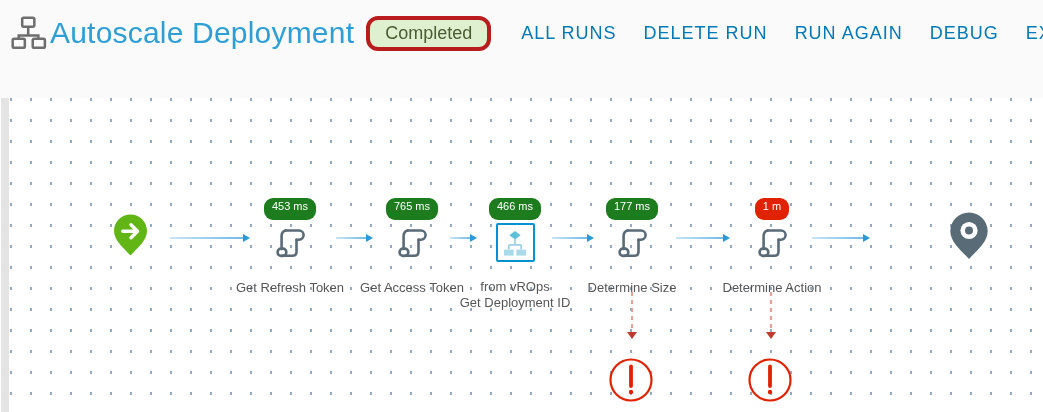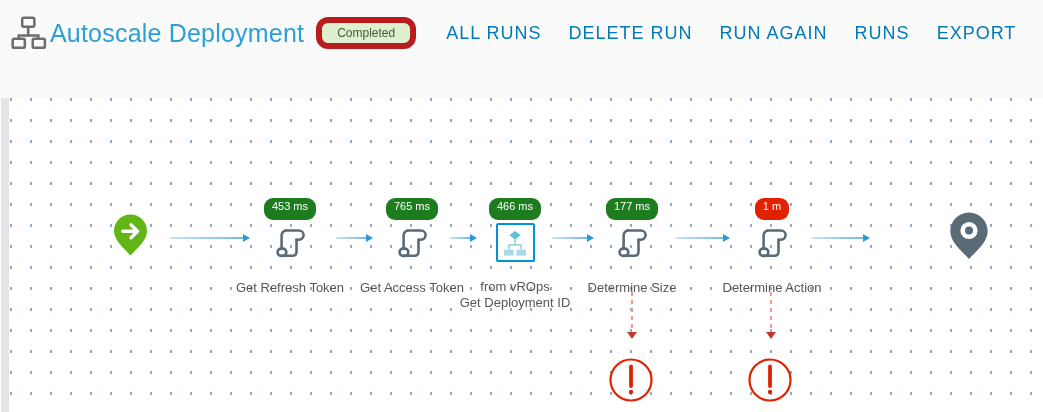--- a/index.html
+++ b/index.html
@@ -7,27 +7,27 @@
     width:1043px;height:412px;overflow:hidden;position:relative;
     font-family:"Liberation Sans",sans-serif;background:#fff;
   }
   
   .header{
     position:absolute;top:0;left:0;right:0;height:98px;background:#fafafa;
   }
   .header-row{display:flex;align-items:center;height:46px;margin-top:10px;}
   .app-icon{margin-left:8px;width:40px;height:40px;flex:0 0 auto;display:flex;align-items:center;justify-content:center;}
   .page-title{
-    font-size:25px;font-weight:400;color:#2d9fd6;margin:0 0 0 2px;
+    font-size:30px;font-weight:400;color:#2d9fd6;margin:0 0 0 2px;
     letter-spacing:.2px;white-space:nowrap;
   }
   .status-badge{
     margin-left:12px;padding:3px 15px;border-radius:12px;
-    background:#dff0d0;border:6px solid #b91c1c;color:#4b5c33;
-    font-size:12px;white-space:nowrap;
+    background:#dff0d0;border:4px solid #b91c1c;color:#4b5c33;
+    font-size:18px;white-space:nowrap;
   }
   .menu{display:flex;gap:27px;margin-left:30px;}
   .menu a{
     color:#0079b8;font-size:18px;letter-spacing:1px;text-decoration:none;
     white-space:nowrap;cursor:pointer;
   }
   
   .canvas{
     position:absolute;top:98px;left:0;right:0;bottom:0;background:#fff;
     background-image:radial-gradient(circle,#93aac2 1.2px,transparent 1.4px);
@@ -89,21 +89,21 @@
           <path d="M18.2 12v4.8M9.2 23.5v-3.2h18.6v3.2M18.2 16.8v3.5"></path>
         </g>
       </svg>
     </span>
     <h1 class="page-title">Autoscale Deployment</h1>
     <span class="status-badge">Completed</span>
     <nav class="menu">
       <a>ALL RUNS</a>
       <a>DELETE RUN</a>
       <a>RUN AGAIN</a>
-      <a>RUNS</a>
+      <a>DEBUG</a>
       <a>EXPORT</a>
     </nav>
   </div>
 </div>
 
 <div class="canvas">
   <div class="left-strip"></div>
 
   <span class="pin" style="left:112px;top:115px;">
     <svg width="37" height="45" viewBox="0 0 37 45">

